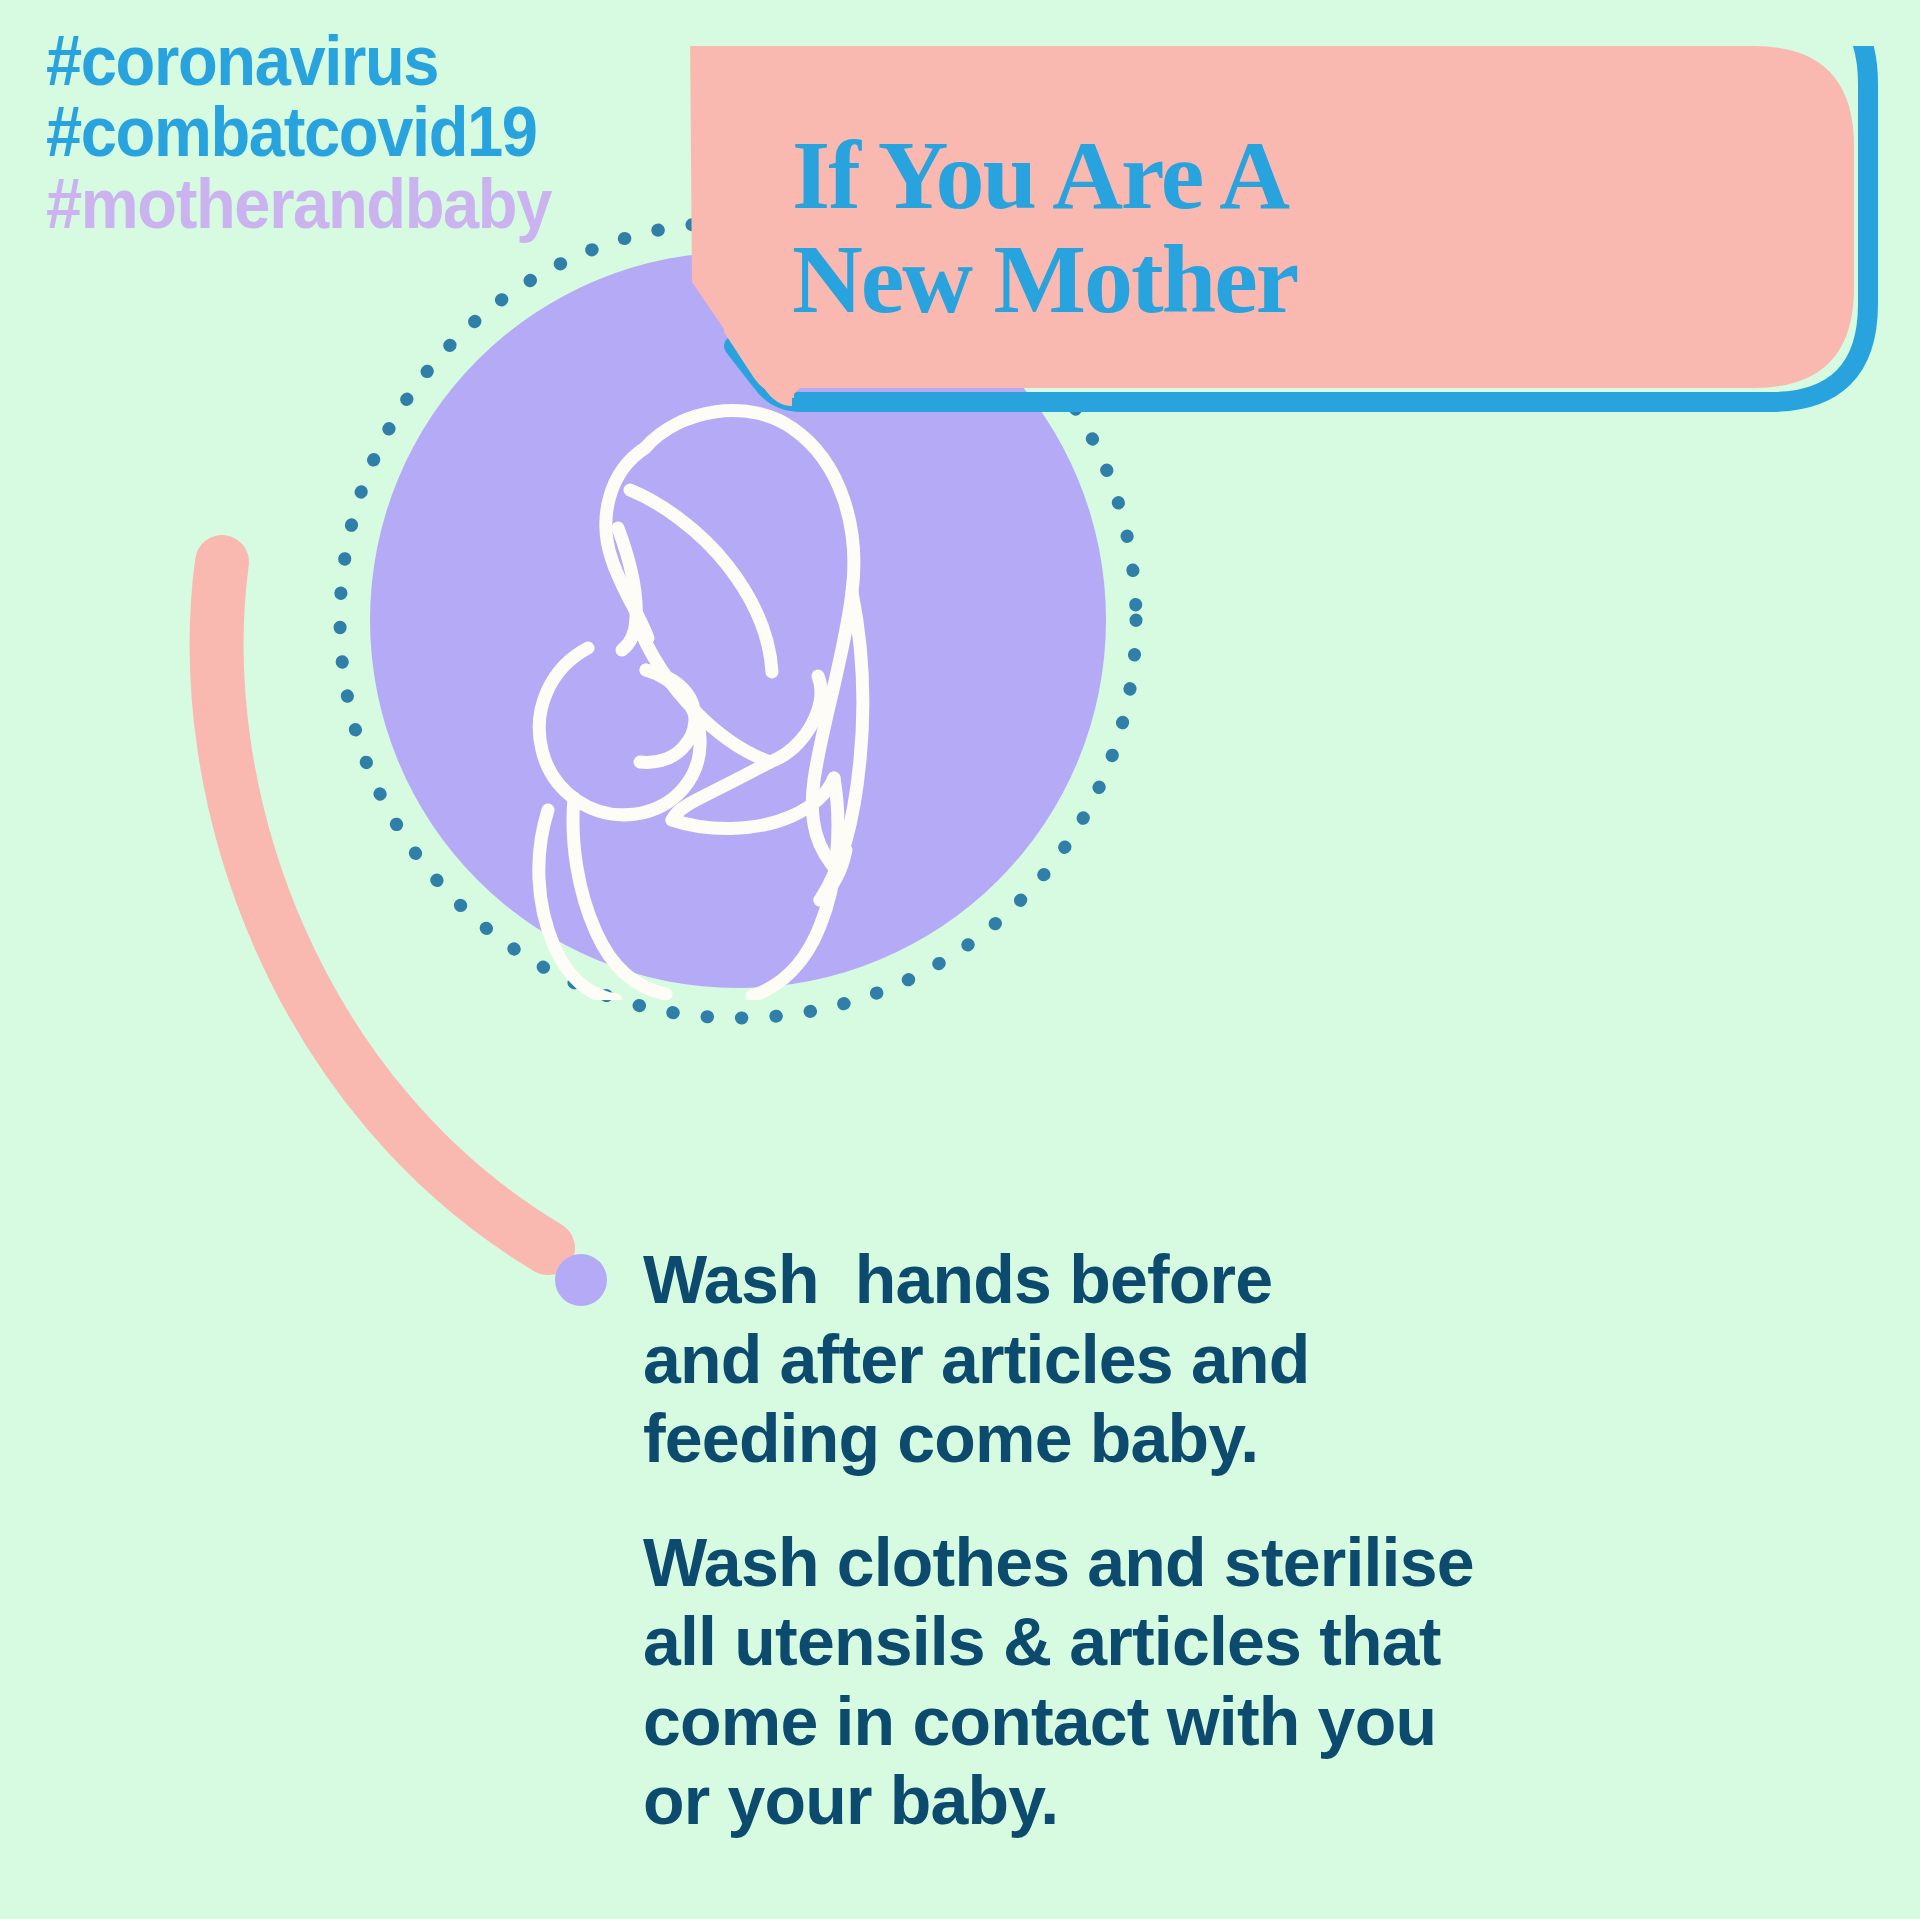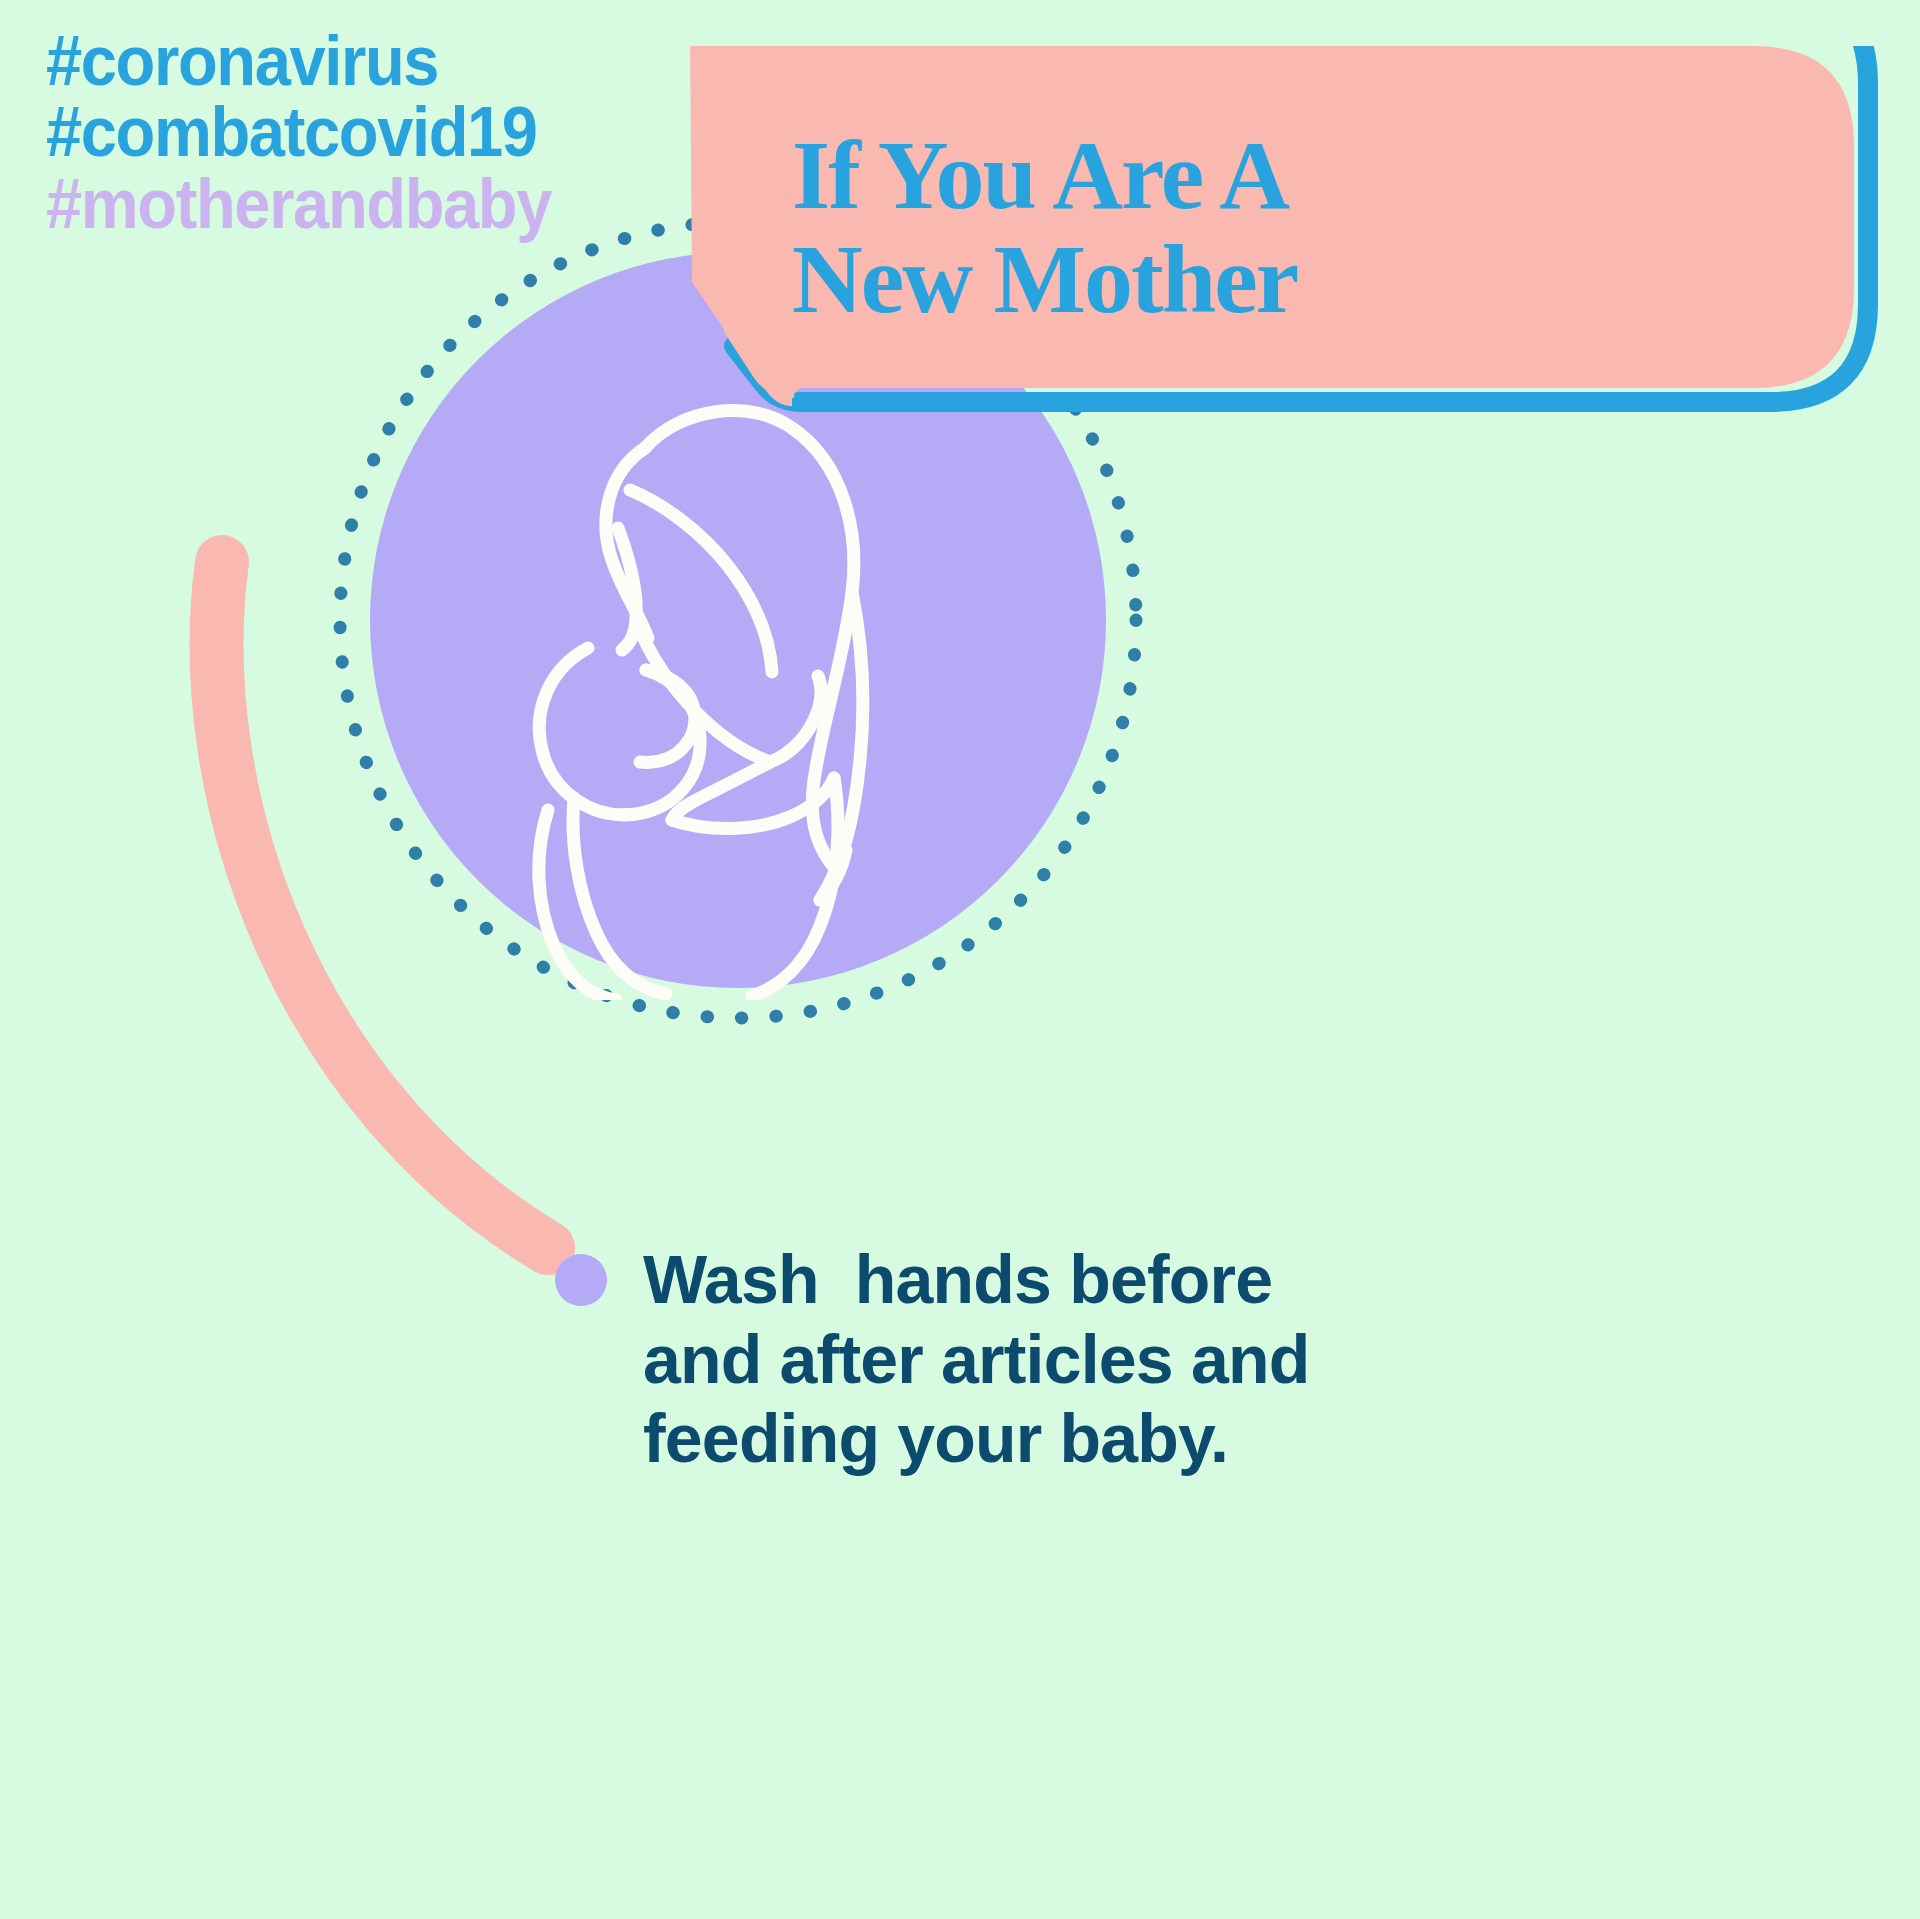--- a/index.html
+++ b/index.html
@@ -278,19 +278,25 @@
     </g>
   </svg>
 
   <div id="bullet-dot"></div>
 
   <div id="body-copy">
 
     <p class="tip">
       <span class="cline">Wash  hands before</span>
       <span class="cline">and after articles and</span>
-      <span class="cline">feeding your baby.</span>
+      <span class="cline">feeding come baby.</span>
     </p>
 
+    <p class="tip">
+      <span class="cline">Wash clothes and sterilise</span>
+      <span class="cline">all utensils &amp; articles that</span>
+      <span class="cline">come in contact with you</span>
+      <span class="cline">or your baby.</span>
+    </p>
 
   </div>
 
 </div>
 
 </body></html>

